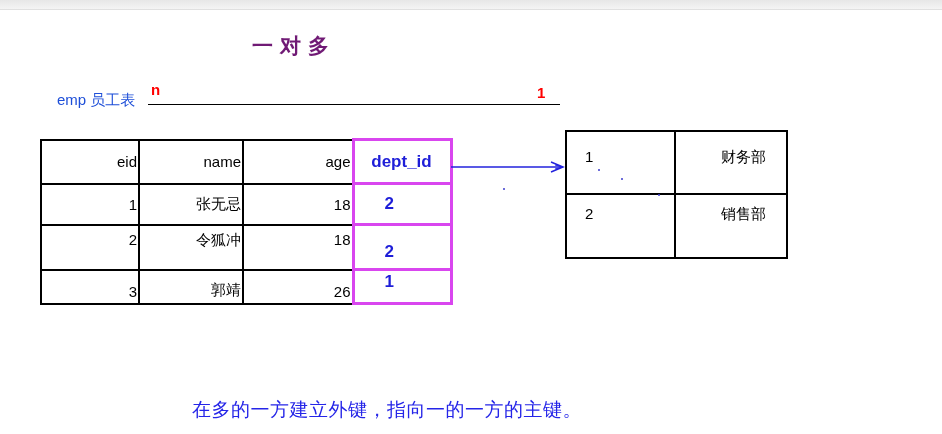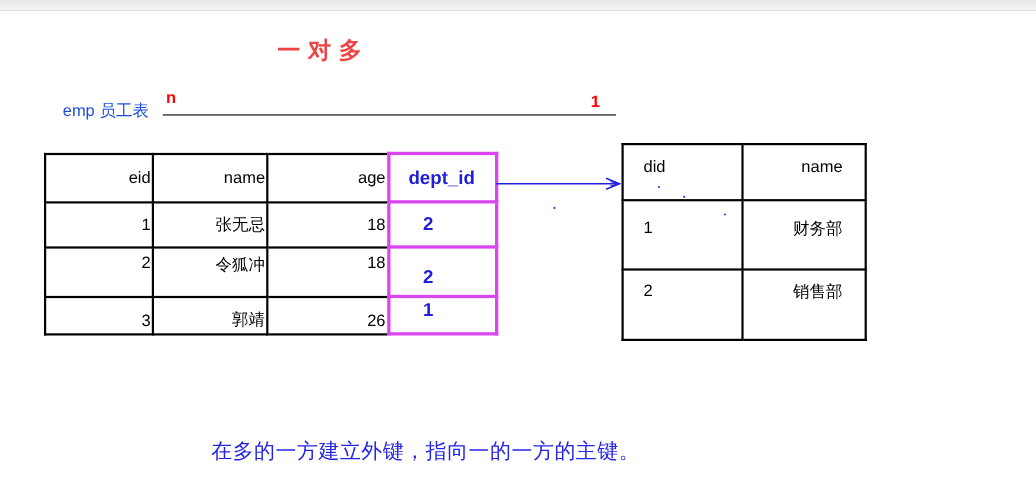--- a/index.html
+++ b/index.html
@@ -7,21 +7,21 @@
     position:relative;width:942px;height:434px;background:#ffffff;overflow:hidden;
     font-family:"Liberation Sans","DejaVu Sans",sans-serif;color:#000;
   }
   .topbar{
     position:absolute;left:0;top:0;width:942px;height:9px;
     background:linear-gradient(#e7e7e7,#f4f4f4);
     border-bottom:1px solid #e0e0e0;
   }
   .title{
     position:absolute;left:252px;top:32px;
-    color:#ef4444;font-weight:bold;font-size:21px;letter-spacing:7px;
+    color:#701a75;font-weight:bold;font-size:21px;letter-spacing:7px;
   }
   .rel-label{position:absolute;font-size:15px;color:#1d4ed8;}
   .rel-label.left{left:57px;top:91px;}
   .rel-label.right{left:572px;top:91px;letter-spacing:1px;}
   .rel-line{position:absolute;left:148px;top:104px;width:412px;height:0;border-top:1px solid #000;}
   .card{position:absolute;color:#ff0000;font-weight:bold;font-size:15px;}
   .card.n{left:151px;top:81px;}
   .card.one{left:537px;top:84px;}
 
   table{border-collapse:collapse;table-layout:fixed;position:absolute;}
@@ -125,24 +125,20 @@
     <polyline points="101,5 113,10 101,15" fill="none" stroke="#2222dd" stroke-width="1.5"></polyline>
     <polyline points="105,8 113,10 105,12" fill="none" stroke="#2222dd" stroke-width="1"></polyline>
   </svg>
 
   <table class="dept">
     <colgroup>
         <col class="d1">
         <col class="d2">
       </colgroup>
     <tbody>
-        <tr class="hdr">
-      <td class="dl">did</td>
-      <td class="dr">name</td>
-    </tr>
     <tr class="r1">
       <td class="dl">1</td>
       <td class="dr">财务部</td>
     </tr>
     <tr class="r2">
       <td class="dl">2</td>
       <td class="dr">销售部</td>
     </tr>
   </tbody>
     </table>

